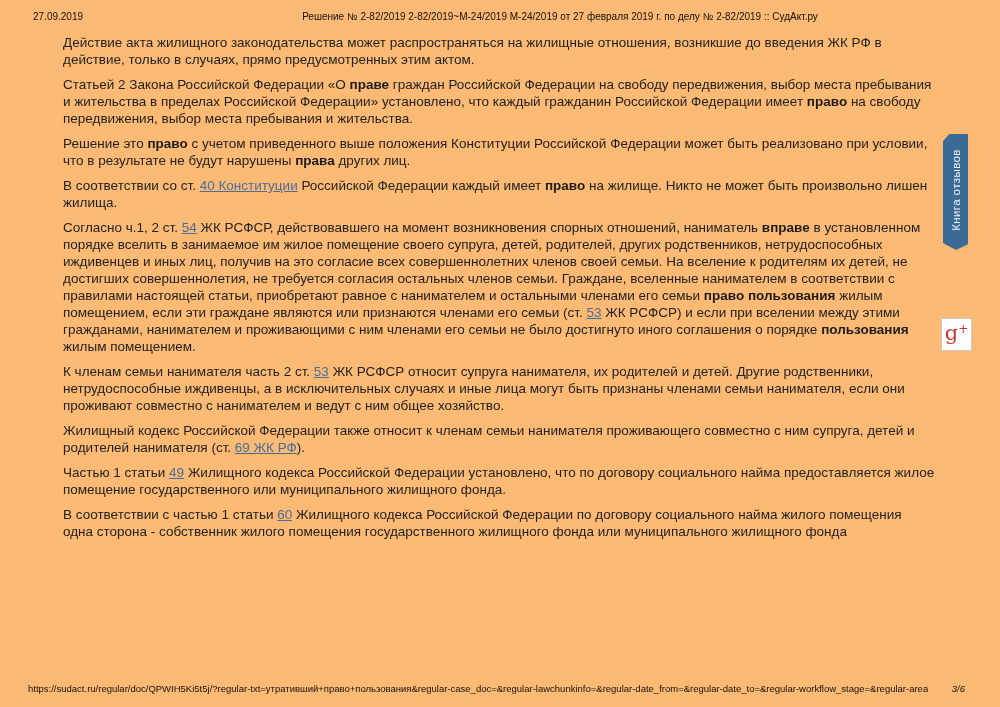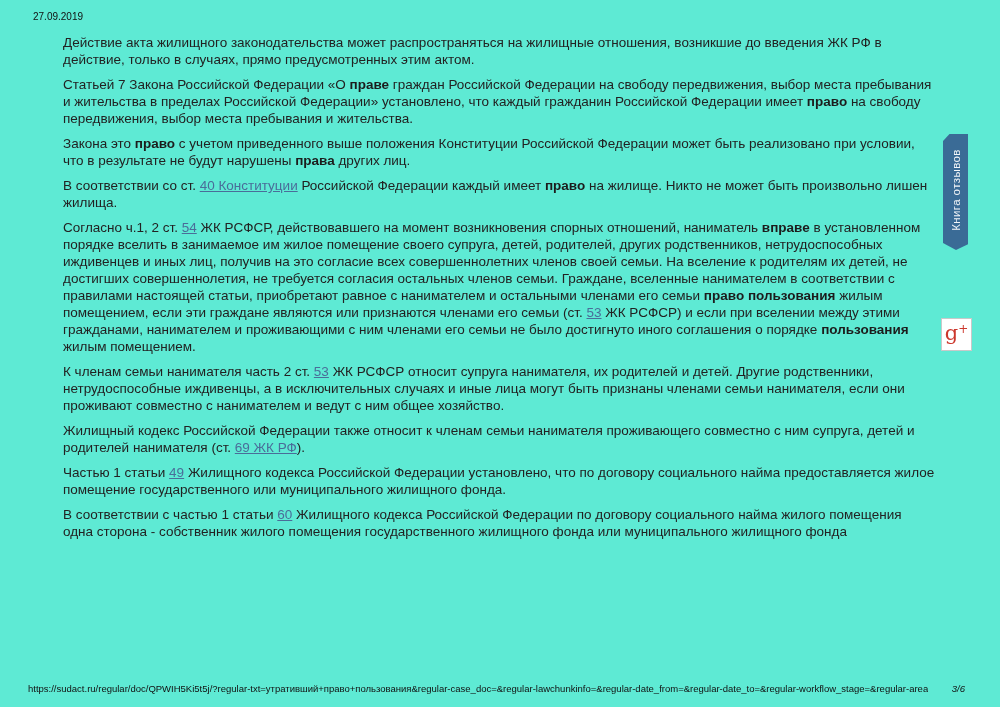--- a/index.html
+++ b/index.html
@@ -1,17 +1,17 @@
 <!DOCTYPE html>
 <html lang="ru" style="--link: #4a6d99; --tab: #3a6b96; --gplus: #cc372c;"><head>
 <meta charset="utf-8">
 <style>
   html,body{margin:0;padding:0;background:#e8e8e8;}
   .page{
-    position:relative;width:1000px;height:707px;background:#5eead4;
+    position:relative;width:1000px;height:707px;background:#fdba74;
     font-family:"Liberation Sans",sans-serif;color:#222;overflow:hidden;
     margin:0 auto;
   }
   
   .print-date{position:absolute;left:33px;top:11px;font-size:10px;color:#111;}
   .print-title{position:absolute;left:560px;top:11px;transform:translateX(-50%);
     font-size:10px;color:#111;white-space:nowrap;}
   .print-url{position:absolute;left:28px;bottom:13px;font-size:9.5px;color:#111;
     max-width:900px;white-space:nowrap;overflow:hidden;}
   .print-page{position:absolute;right:35px;bottom:13px;font-size:9.5px;color:#111;font-style:italic;}
@@ -43,25 +43,26 @@
     font-size:21px;line-height:1;position:relative;top:-2px;
   }
   .gplus .glyph sup{font-size:12px;position:relative;top:1px;left:0px;}
 </style>
 </head>
 <body>
 
 <div class="page">
 
   <span class="print-date">27.09.2019</span>
+  <span class="print-title">Решение № 2-82/2019 2-82/2019~М-24/2019 М-24/2019 от 27 февраля 2019 г. по делу № 2-82/2019 :: СудАкт.ру</span>
 
   <div class="content">
       <p><span>Действие акта жилищного законодательства может распространяться на жилищные отношения, возникшие до введения ЖК РФ в действие, только в случаях, прямо предусмотренных этим актом.</span></p>
-      <p><span>Статьей 7 Закона Российской Федерации «О </span><b>праве</b><span> граждан Российской Федерации на свободу передвижения, выбор места пребывания и жительства в пределах Российской Федерации» установлено, что каждый гражданин Российской Федерации имеет </span><b>право</b><span> на свободу передвижения, выбор места пребывания и жительства.</span></p>
-      <p><span>Закона это </span><b>право</b><span> с учетом приведенного выше положения Конституции Российской Федерации может быть реализовано при условии, что в результате не будут нарушены </span><b>права</b><span> других лиц.</span></p>
+      <p><span>Статьей 2 Закона Российской Федерации «О </span><b>праве</b><span> граждан Российской Федерации на свободу передвижения, выбор места пребывания и жительства в пределах Российской Федерации» установлено, что каждый гражданин Российской Федерации имеет </span><b>право</b><span> на свободу передвижения, выбор места пребывания и жительства.</span></p>
+      <p><span>Решение это </span><b>право</b><span> с учетом приведенного выше положения Конституции Российской Федерации может быть реализовано при условии, что в результате не будут нарушены </span><b>права</b><span> других лиц.</span></p>
       <p><span>В соответствии со ст. </span><a class="lnk">40 Конституции</a><span> Российской Федерации каждый имеет </span><b>право</b><span> на жилище. Никто не может быть произвольно лишен жилища.</span></p>
       <p><span>Согласно ч.1, 2 ст. </span><a class="lnk">54</a><span> ЖК РСФСР, действовавшего на момент возникновения спорных отношений, наниматель </span><b>вправе</b><span> в установленном порядке вселить в занимаемое им жилое помещение своего супруга, детей, родителей, других родственников, нетрудоспособных иждивенцев и иных лиц, получив на это согласие всех совершеннолетних членов своей семьи. На вселение к родителям их детей, не достигших совершеннолетия, не требуется согласия остальных членов семьи. Граждане, вселенные нанимателем в соответствии с правилами настоящей статьи, приобретают равное с нанимателем и остальными членами его семьи </span><b>право пользования</b><span> жилым помещением, если эти граждане являются или признаются членами его семьи (ст. </span><a class="lnk">53</a><span> ЖК РСФСР) и если при вселении между этими гражданами, нанимателем и проживающими с ним членами его семьи не было достигнуто иного соглашения о порядке </span><b>пользования</b><span> жилым помещением.</span></p>
       <p><span>К членам семьи нанимателя часть 2 ст. </span><a class="lnk">53</a><span> ЖК РСФСР относит супруга нанимателя, их родителей и детей. Другие родственники, нетрудоспособные иждивенцы, а в исключительных случаях и иные лица могут быть признаны членами семьи нанимателя, если они проживают совместно с нанимателем и ведут с ним общее хозяйство.</span></p>
       <p><span>Жилищный кодекс Российской Федерации также относит к членам семьи нанимателя проживающего совместно с ним супруга, детей и родителей нанимателя (ст. </span><a class="lnk">69 ЖК РФ</a><span>).</span></p>
       <p><span>Частью 1 статьи </span><a class="lnk">49</a><span> Жилищного кодекса Российской Федерации установлено, что по договору социального найма предоставляется жилое помещение государственного или муниципального жилищного фонда.</span></p>
       <p><span>В соответствии с частью 1 статьи </span><a class="lnk">60</a><span> Жилищного кодекса Российской Федерации по договору социального найма жилого помещения одна сторона - собственник жилого помещения государственного жилищного фонда или муниципального жилищного фонда</span></p>
     </div>
 
   <div class="feedback-tab">
     <span class="vtext">Книга отзывов</span>

